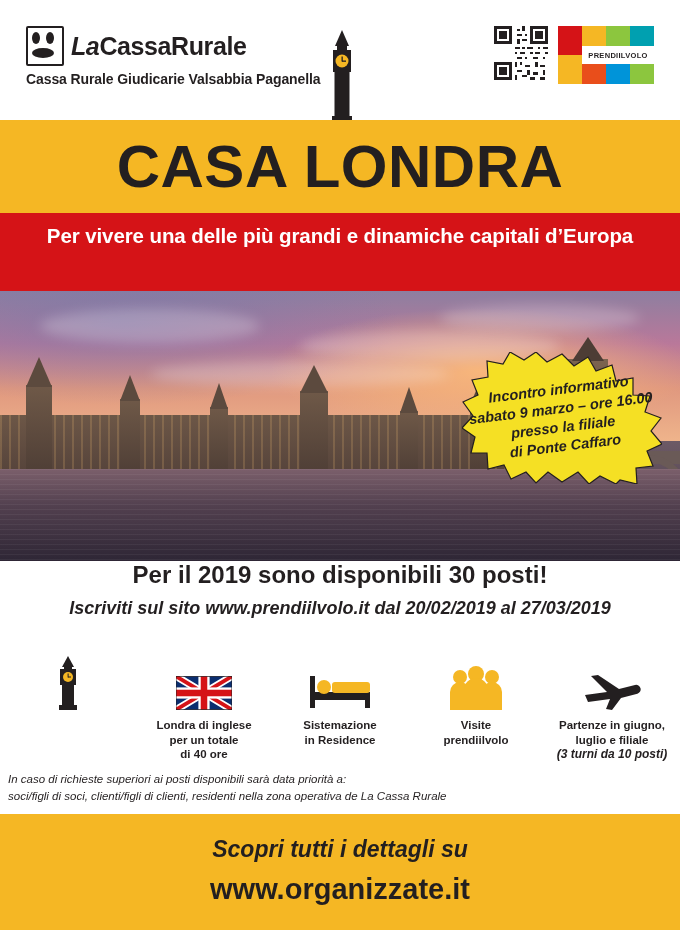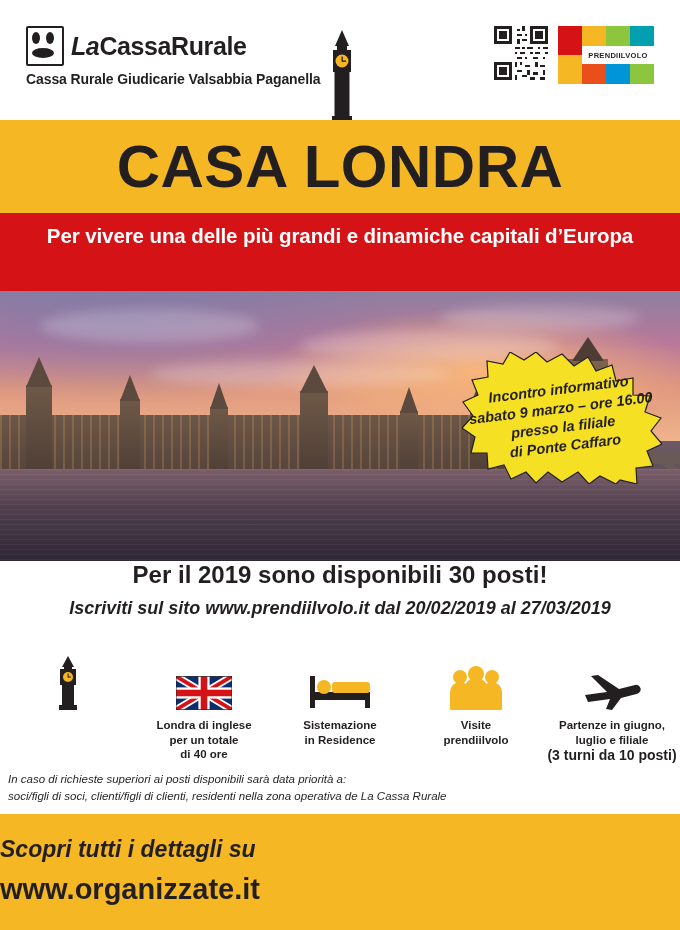--- a/index.html
+++ b/index.html
@@ -374,21 +374,22 @@
     justify-content: center;
   }
   .icon-cap {
     margin-top: 8px;
     font-size: 11.5px;
     font-weight: bold;
     color: #231f20;
     line-height: 1.28;
   }
   .icon-cap .small {
-    font-size: 14px;
+    font-size: 12px;
+    font-style: italic;
     font-weight: bold;
   }
 
   .note {
     position: absolute;
     top: 210px; left: 8px;
     width: 680px;
     text-align: left;
     font-size: 11.5px;
     font-style: italic;
@@ -397,21 +398,21 @@
   }
 
   
   .footer {
     position: absolute;
     top: 814px; left: 0;
     width: 680px;
     height: 116px;
     background: #f5b724;
     z-index: 5;
-    text-align: left;
+    text-align: center;
     color: #231f20;
   }
   .footer .f1 {
     padding-top: 22px;
     font-size: 23px;
     font-weight: bold;
     font-style: italic;
   }
   .footer .f2 {
     padding-top: 10px;

